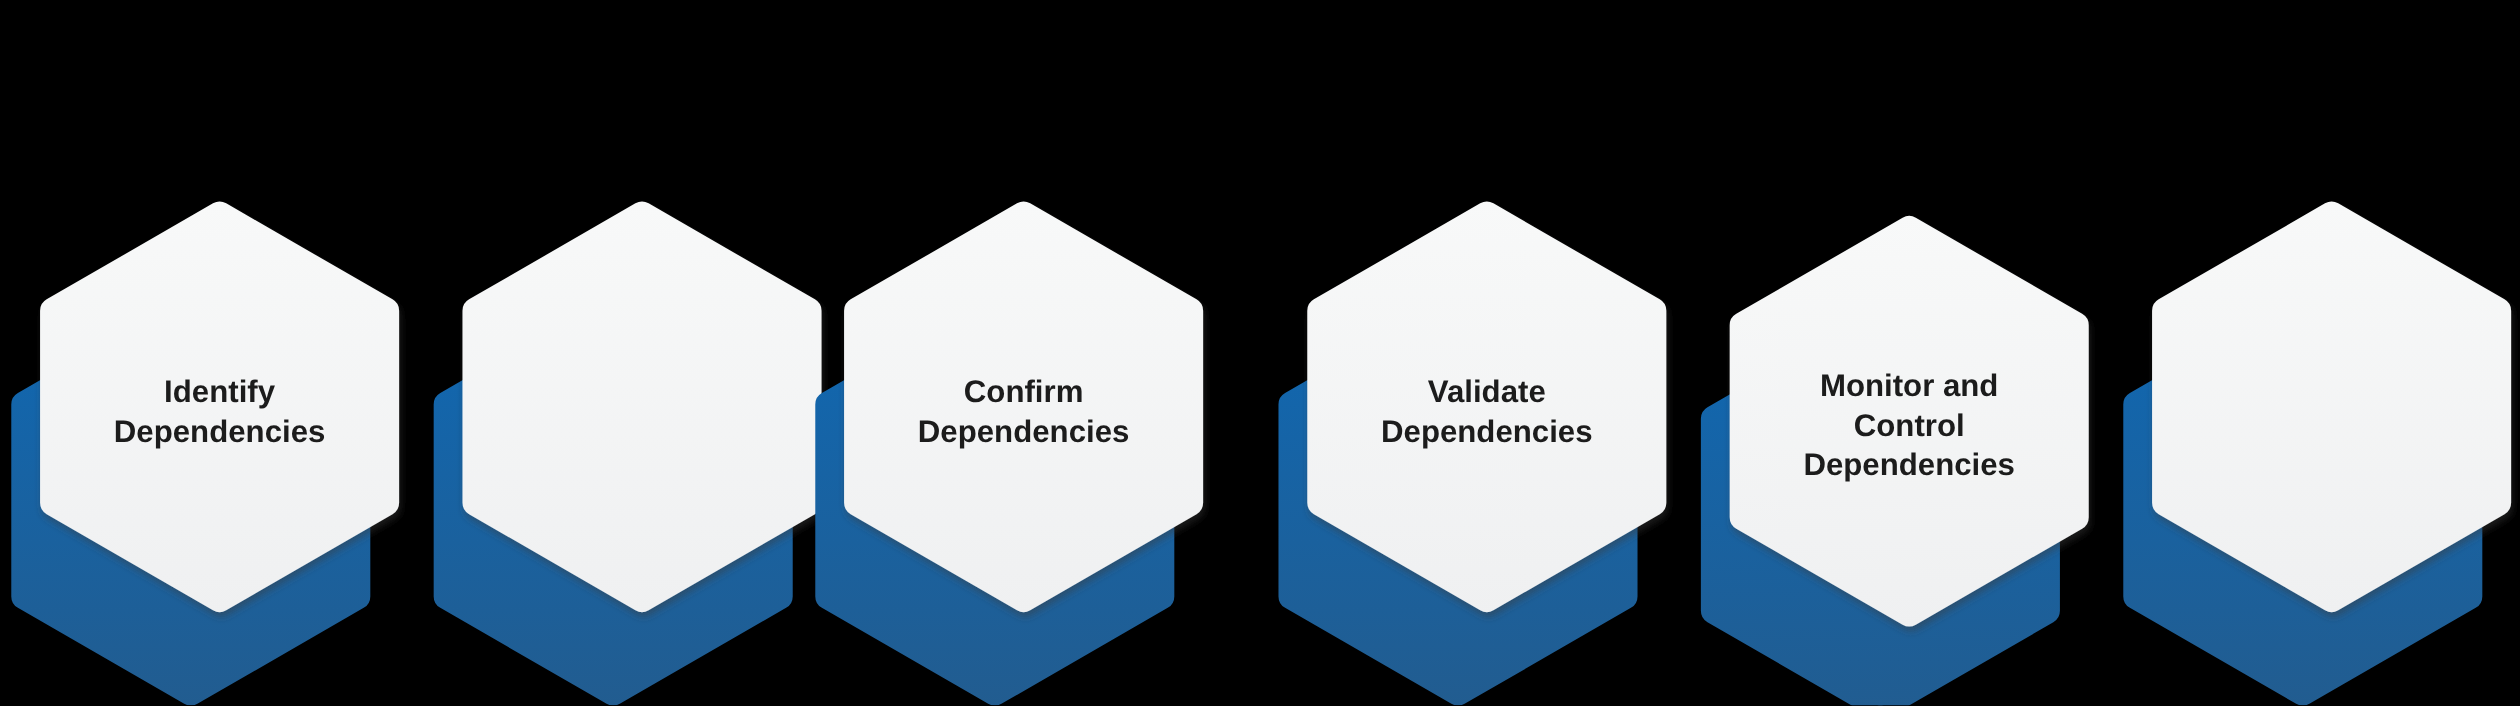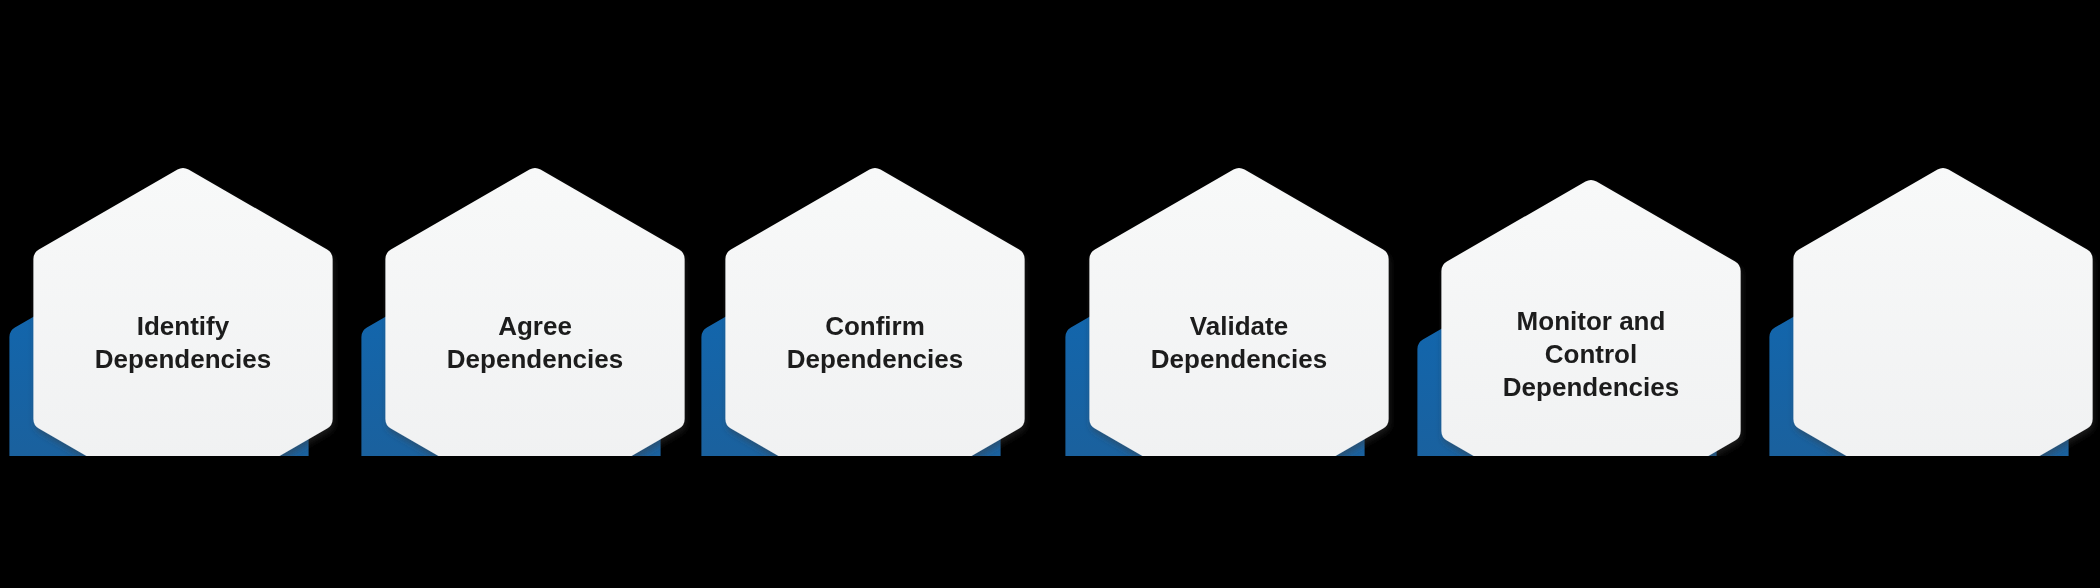--- a/index.html
+++ b/index.html
@@ -3,21 +3,21 @@
 <meta charset="utf-8">
 <style>
   html, body {
     margin: 0;
     padding: 0;
     background: #000;
   }
   .canvas {
     position: relative;
     width: 2100px;
-    height: 456px;
+    height: 588px;
     background: var(--background, #000);
     overflow: hidden;
     font-family: "Liberation Sans", sans-serif;
   }
   .unit {
     position: absolute;
     top: 0;
     width: 370px;
     height: 588px;
   }
@@ -88,26 +88,23 @@
     <div class="label-box">
       <div class="label">Identify Dependencies</div>
     </div>
   </div>
 
   <div class="unit" style="left: 350px;">
     <svg class="hex-svg" width="370" height="588" viewBox="-185 0 370 588" aria-hidden="true">
       <polygon class="hex-back" points="-24,257 114.6,337 114.6,497 -24,577 -162.6,497 -162.6,337"></polygon>
       <polygon class="hex-face" filter="url(#softShadow)" points="0,179 138.6,259 138.6,419 0,499 -138.6,419 -138.6,259"></polygon>
     </svg>
-    <div class="label-box">
-      <div class="label">Agree Dependencies</div>
-    </div>
   </div>
 
-  <div class="unit" style="left: 690px;">
+  <div class="unit" style="left: 668px;">
     <svg class="hex-svg" width="370" height="588" viewBox="-185 0 370 588" aria-hidden="true">
       <polygon class="hex-back" points="-24,257 114.6,337 114.6,497 -24,577 -162.6,497 -162.6,337"></polygon>
       <polygon class="hex-face" filter="url(#softShadow)" points="0,179 138.6,259 138.6,419 0,499 -138.6,419 -138.6,259"></polygon>
     </svg>
     <div class="label-box">
       <div class="label">Confirm Dependencies</div>
     </div>
   </div>
 
   <div class="unit" style="left: 1054px;">

